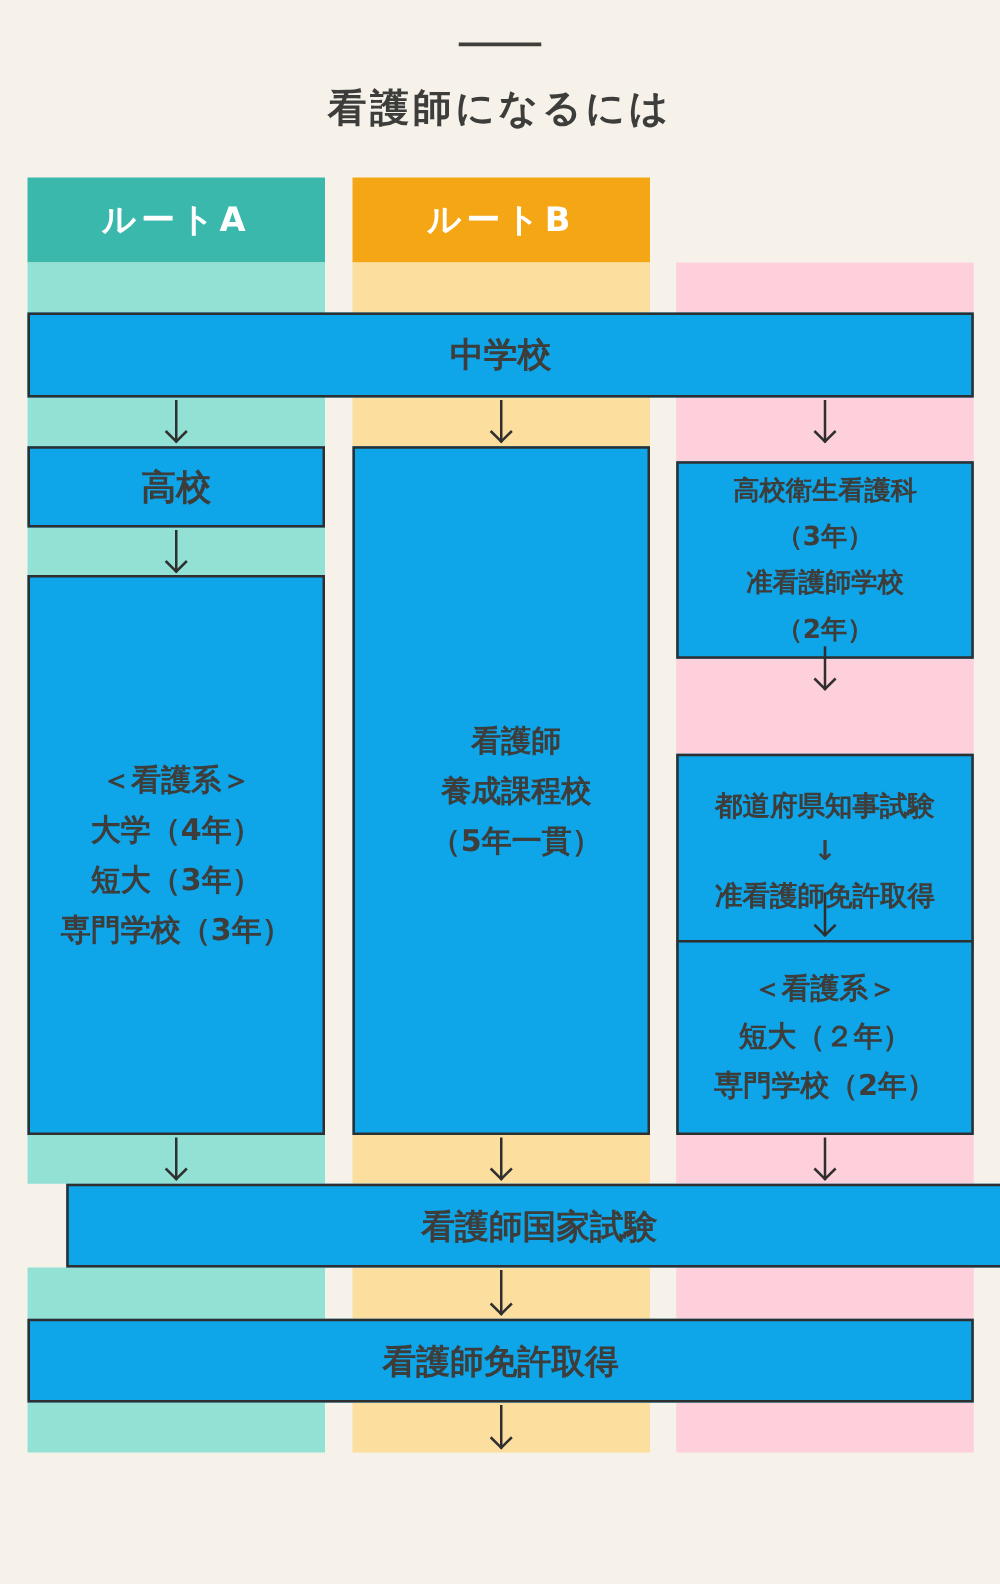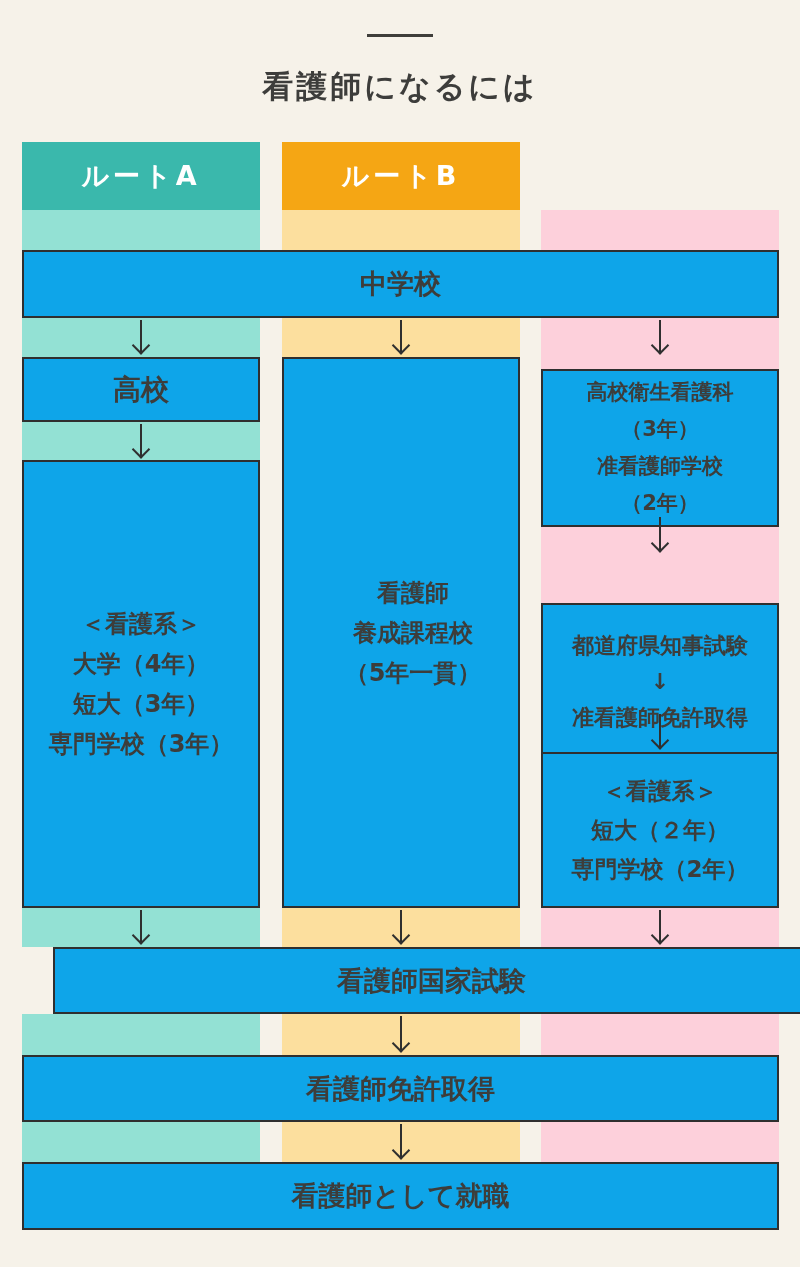--- a/index.html
+++ b/index.html
@@ -102,21 +102,20 @@
 （2年）</div>
   <div class="node col-c n-cexam">都道府県知事試験
 ↓
 准看護師免許取得</div>
   <div class="node col-c n-cschool2">＜看護系＞
 短大（２年）
 専門学校（2年）</div>
 
   <div class="node wide n-exam">看護師国家試験</div>
   <div class="node wide n-license">看護師免許取得</div>
-  <div class="node wide n-employ">看護師として就職</div>
 
   <div class="arrow ar-x-a ar-r1"></div>
   <div class="arrow ar-x-b ar-r1"></div>
   <div class="arrow ar-x-c ar-r1"></div>
   <div class="arrow ar-x-a ar-a2"></div>
   <div class="arrow ar-x-c ar-c2"></div>
   <div class="arrow ar-x-c ar-c3"></div>
   <div class="arrow ar-x-a ar-r2"></div>
   <div class="arrow ar-x-b ar-r2"></div>
   <div class="arrow ar-x-c ar-r2"></div>

